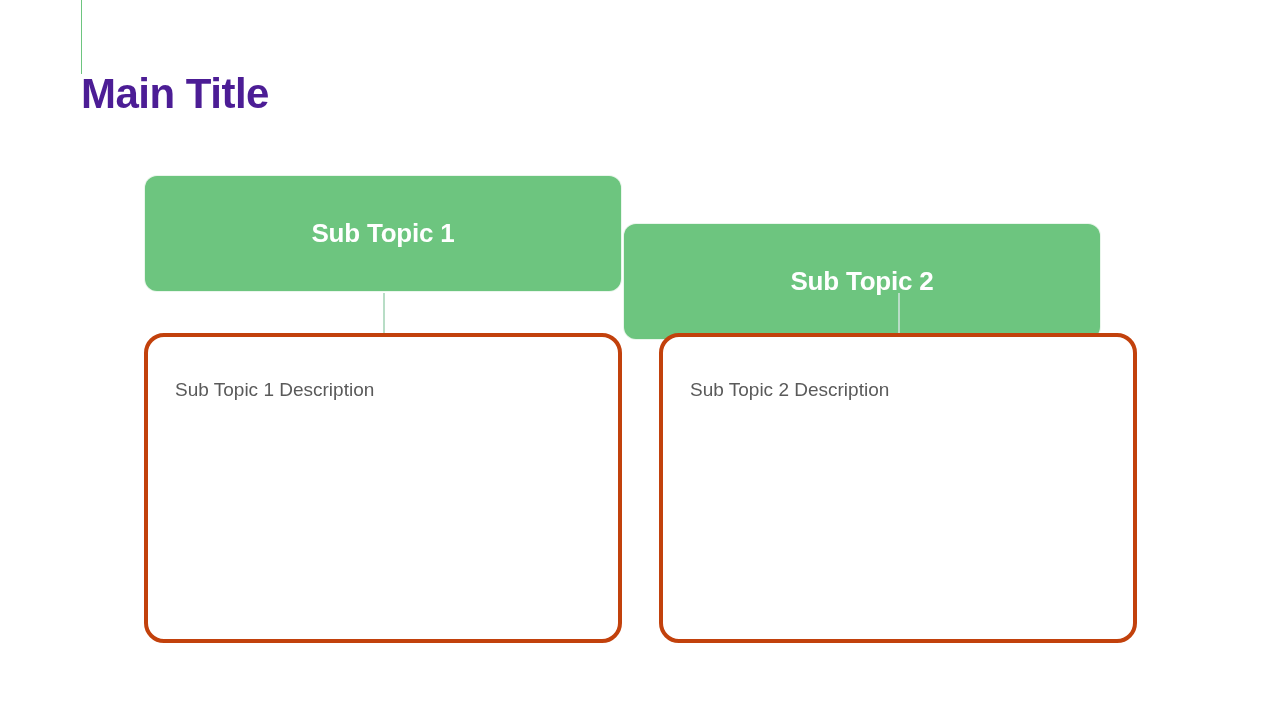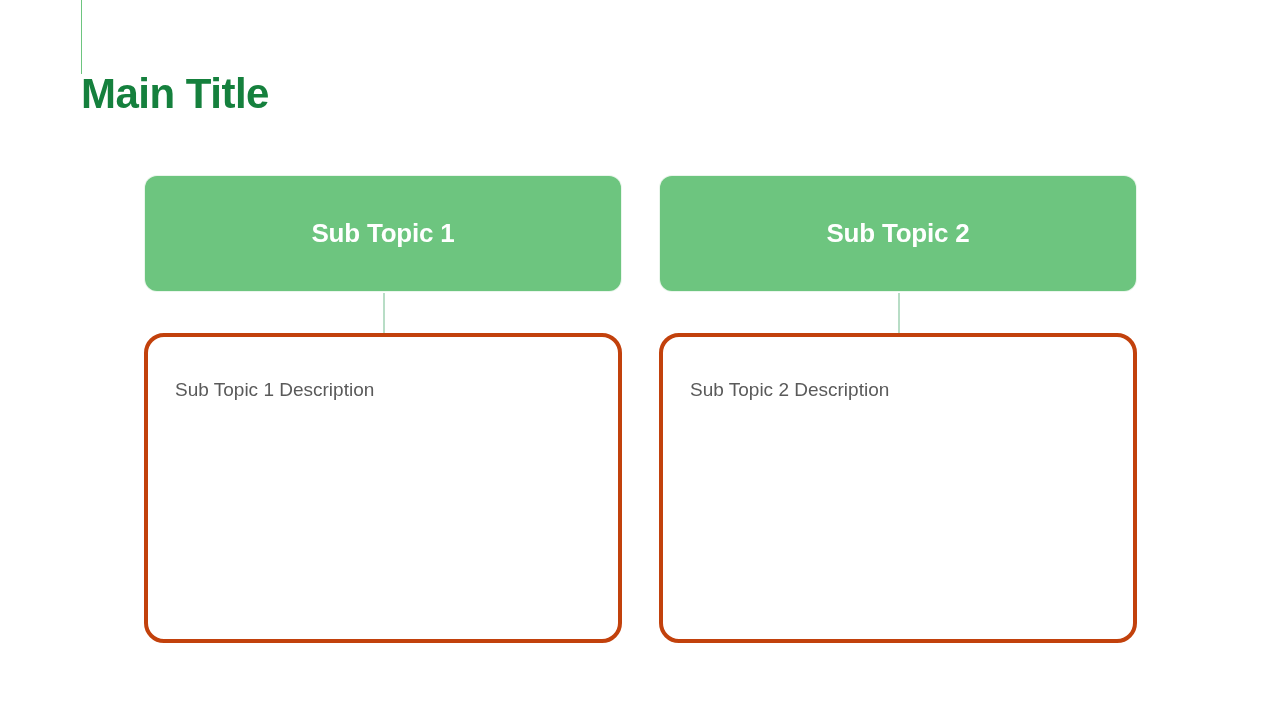--- a/index.html
+++ b/index.html
@@ -24,21 +24,21 @@
       width: 1px;
       height: 74px;
       background: #6dc57f;
     }
     .main-title {
       position: absolute;
       left: 81px;
       top: 68px;
       font-size: 42px;
       font-weight: bold;
-      color: #15803d;
+      color: #4c1d95;
       letter-spacing: -0.5px;
       line-height: 52px;
       white-space: nowrap;
     }
     .topic-header {
       position: absolute;
       top: 176px;
       width: 476px;
       height: 115px;
       background: #6dc57f;
@@ -89,20 +89,20 @@
   <div class="main-title">Main Title</div>
 
   <div class="topic-header" style="left:145px;">
     <span>Sub Topic 1</span>
   </div>
   <div class="connector" style="left:383px;"></div>
   <div class="topic-body" style="left:144px;">
     <span>Sub Topic 1 Description</span>
   </div>
 
-  <div class="topic-header" style="left:660px;">
+  <div class="topic-header" style="left:624px;margin-top:48px;">
     <span>Sub Topic 2</span>
   </div>
   <div class="connector" style="left:898px;"></div>
   <div class="topic-body" style="left:659px;">
     <span>Sub Topic 2 Description</span>
   </div>
 </div>
 
 </body></html>

